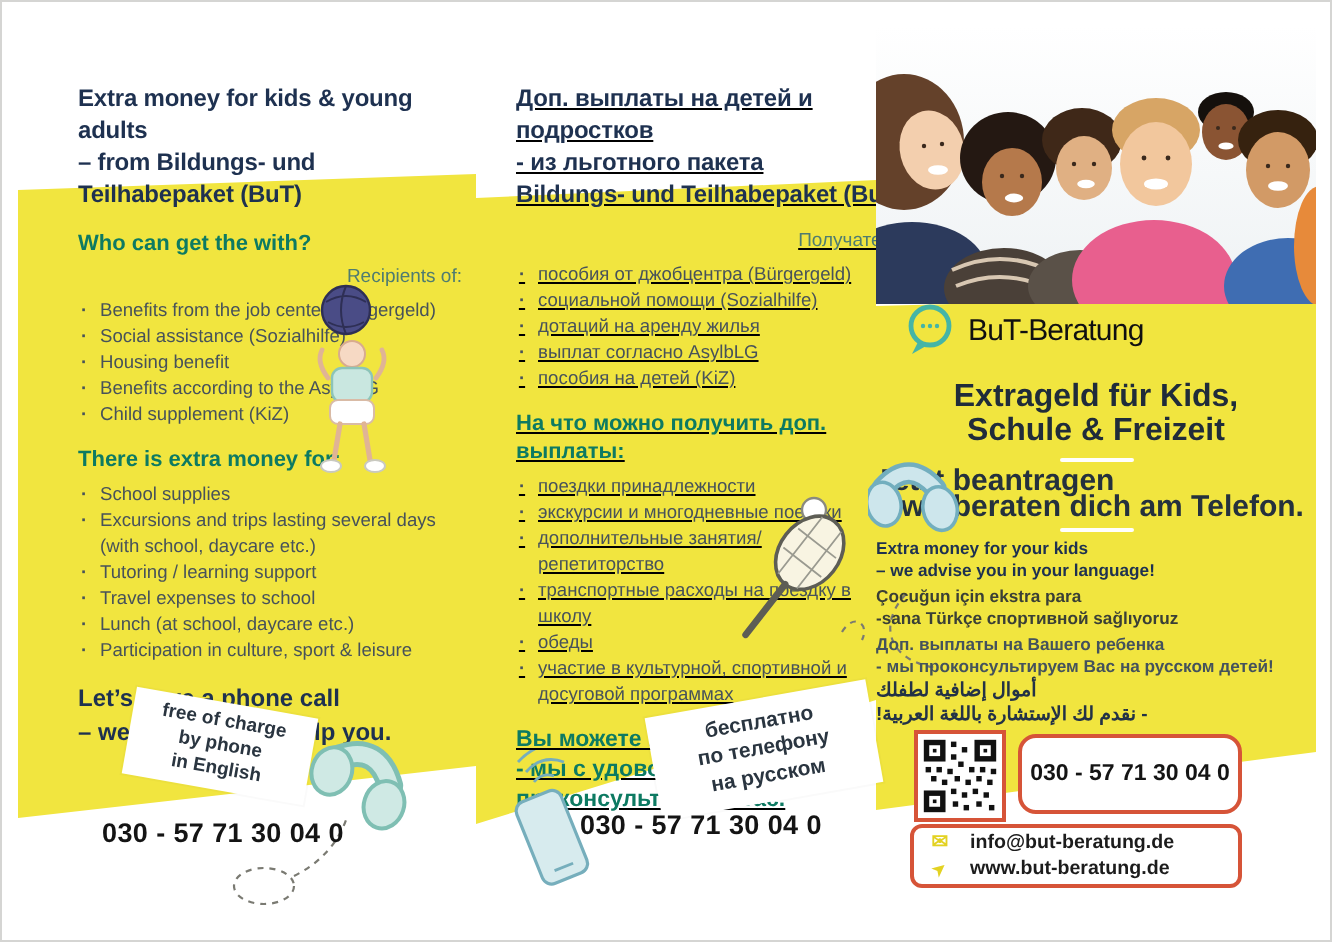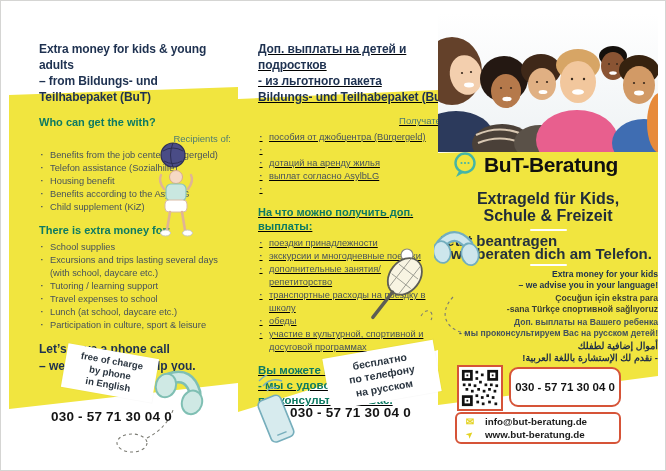--- a/index.html
+++ b/index.html
@@ -27,27 +27,27 @@
     position:absolute;background:#ffffff;text-align:center;
     font-weight:bold;color:#2a3540;display:flex;flex-direction:column;justify-content:center;
     box-shadow:0 0 0 1px rgba(0,0,0,0.02);
   }
   .badge div{width:100%;}
   .phone-number{position:absolute;font-size:13.5px;font-weight:bold;color:#141414;letter-spacing:0.2px;}
 
   
   .photo{position:absolute;left:437px;top:12px;width:220px;height:139px;}
   .logo-row{position:absolute;left:449px;top:149px;width:200px;display:flex;align-items:center;gap:4px;}
-  .logo-text{font-size:21px;font-weight:bold;color:#101010;letter-spacing:-0.4px;}
+  .logo-text{font-size:15px;font-weight:normal;color:#101010;letter-spacing:-0.4px;}
   .tagline{position:absolute;left:437px;top:189px;width:220px;text-align:center;
     font-size:16px;font-weight:bold;color:#202c3a;line-height:17px;}
   .divider{position:absolute;left:529px;width:37px;height:2px;background:#ffffff;border-radius:1px;}
   .cta{position:absolute;left:437px;top:233px;width:220px;text-align:left;
     font-size:15px;font-weight:bold;color:#25313d;line-height:13px;}
-  .lang{position:absolute;left:437px;width:220px;text-align:right;font-weight:bold;line-height:10.5px;font-size:8.6px;}
+  .lang{position:absolute;left:437px;width:220px;text-align:left;font-weight:bold;line-height:10.5px;font-size:8.6px;}
   .lang.en{color:var(--navy,#1e3150);}
   .lang.tr{color:#3a3f36;}
   .lang.ru{color:#44525c;}
   .lang.ar{color:#233246;font-size:9.5px;line-height:12px;}
 
   .qr-box{position:absolute;left:456px;top:364px;width:46px;height:46px;background:#fff;
     border:2px solid var(--accent,#d65438);box-sizing:border-box;padding:2px;}
   .phone-box{position:absolute;left:508px;top:366px;width:112px;height:40px;background:#fff;
     border:2px solid var(--accent,#d65438);border-radius:9px;box-sizing:border-box;
     display:flex;align-items:center;justify-content:center;font-size:11.5px;font-weight:bold;color:#141414;}
@@ -86,21 +86,21 @@
     <div class="intro">Recipients of:</div>
     <div class="list">
 
         <div class="li">
           <span class="dot">·</span>
           <span>Benefits from the job center (Bürgergeld)</span>
         </div>
 
         <div class="li">
           <span class="dot">·</span>
-          <span>Telefon assistance (Sozialhilfe)</span>
+          <span>Social assistance (Sozialhilfe)</span>
         </div>
 
         <div class="li">
           <span class="dot">·</span>
           <span>Housing benefit</span>
         </div>
 
         <div class="li">
           <span class="dot">·</span>
           <span>Benefits according to the AsylbLG</span>
@@ -186,34 +186,36 @@
     <div class="intro">Получатели:</div>
     <div class="list">
 
         <div class="li">
           <span class="dot">·</span>
           <span>пособия от джобцентра (Bürgergeld)</span>
         </div>
 
         <div class="li">
           <span class="dot">·</span>
+          <span>социальной помощи (Sozialhilfe)</span>
         </div>
 
         <div class="li">
           <span class="dot">·</span>
           <span>дотаций на аренду жилья</span>
         </div>
 
         <div class="li">
           <span class="dot">·</span>
           <span>выплат согласно AsylbLG</span>
         </div>
 
         <div class="li">
           <span class="dot">·</span>
+          <span>пособия на детей (KiZ)</span>
         </div>
       </div>
     <div class="sec-h">На что можно получить доп. выплаты:</div>
     <div class="list" style="width:170px;">
 
         <div class="li">
           <span class="dot">·</span>
           <span>поездки принадлежности</span>
         </div>
 

